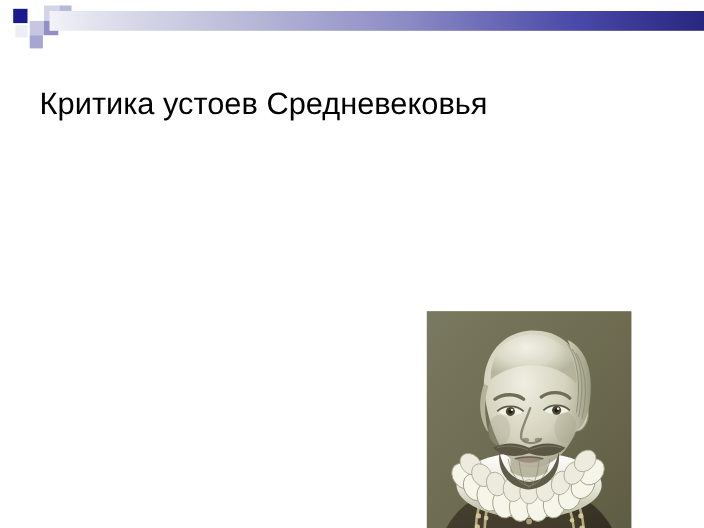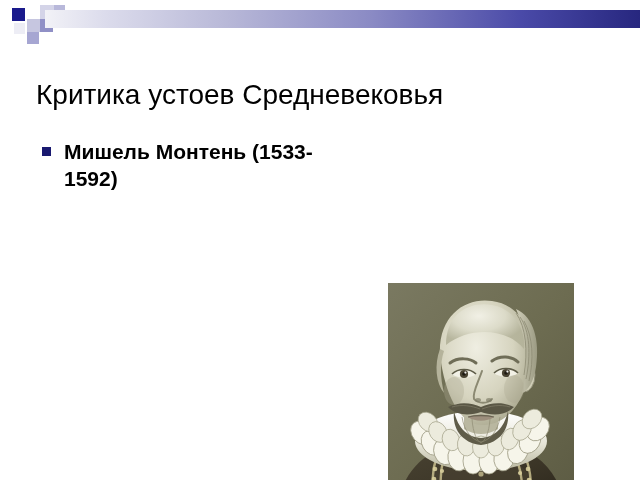--- a/index.html
+++ b/index.html
@@ -125,24 +125,20 @@
   <span class="deco-square" style="left:14px; top:23px; width:11px; height:11px; background:#ededf5;"></span>
   <span class="deco-square" style="left:27px; top:32px; width:12px; height:12px; background:#a6a6d2;"></span>
   <div id="header-gradient-bar"></div>
 </div>
 
 <h1 id="slide-title">Критика устоев Средневековья</h1>
 
 <div id="content-body">
 
   <ul id="bullet-list">
-    <li class="bullet-item bold">
-      <span class="bullet-marker"></span>
-      <span class="bullet-text">Мишель Монтень (1533-1592)</span>
-    </li>
   </ul>
 
   <figure id="portrait-figure" style="margin:0;">
     <div id="portrait-frame">
       <svg id="portrait-image" viewBox="0 0 186 220" preserveAspectRatio="none" xmlns="http://www.w3.org/2000/svg">
         <defs>
           <linearGradient id="bgGrad" x1="0" y1="0" x2="1" y2="1">
             <stop offset="0%" stop-color="#7a7961"></stop>
             <stop offset="50%" stop-color="#6d6c51"></stop>
             <stop offset="100%" stop-color="#5c5b43"></stop>

